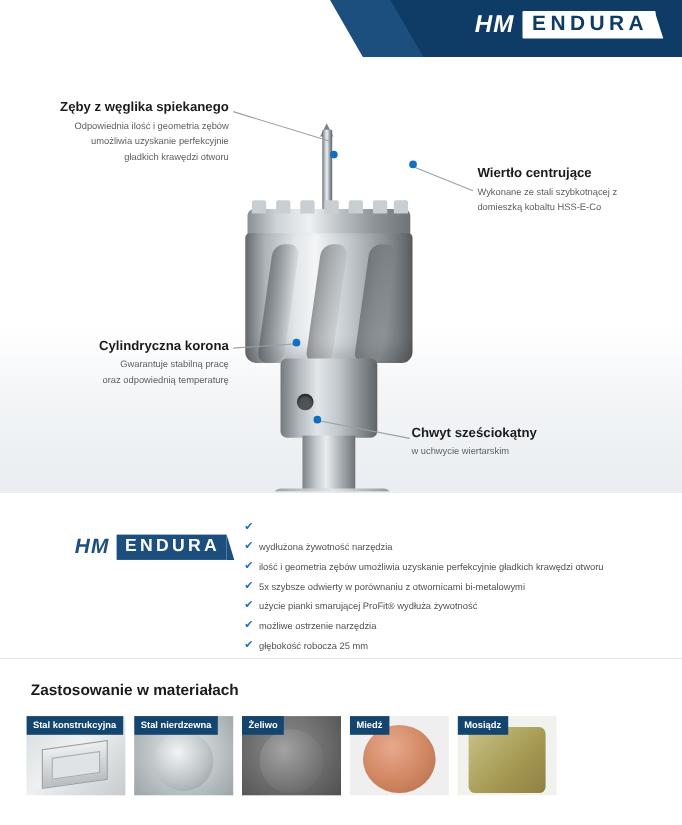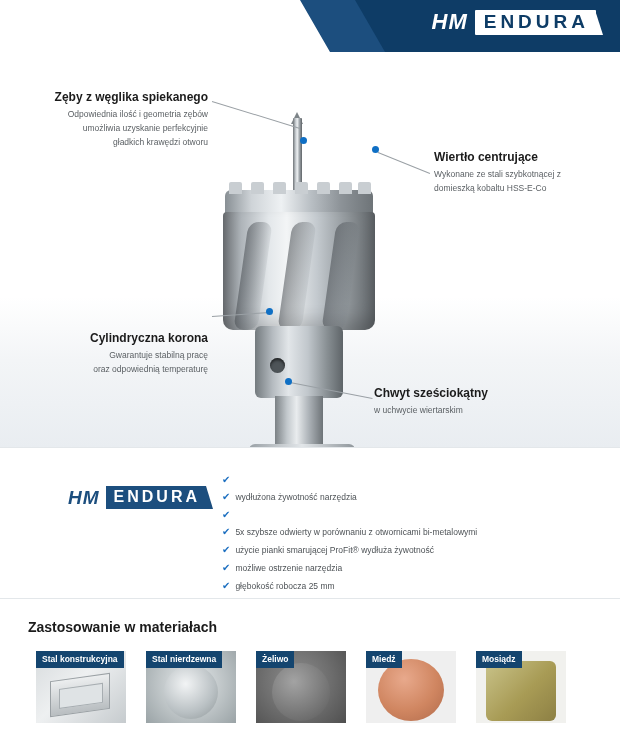--- a/index.html
+++ b/index.html
@@ -309,21 +309,20 @@
     left: 24px;
     top: 52px;
     display: flex;
     gap: 8px;
   }
   .swatch {
     position: relative;
     width: 90px;
     height: 72px;
     overflow: hidden;
-    margin-left: 12px;
   }
   .swatch-label {
     position: absolute;
     left: 0;
     top: 0;
     background: #14456f;
     color: #ffffff;
     font-size: 8.5px;
     font-weight: bold;
     padding: 3px 6px 4px 6px;
@@ -461,21 +460,21 @@
   <div class="dot" style="left:300px; top:85px;"></div>
 
   <div class="callout right" style="left:434px; top:98px; width:180px;">
     <span class="c-title">Wiertło centrujące</span>
     <div>Wykonane ze stali szybkotnącej z</div>
     <div>domieszką kobaltu HSS-E-Co</div>
   </div>
   <div class="leader" style="left:378px; top:100px; width:56px; transform: rotate(22deg);"></div>
   <div class="dot" style="left:372px; top:94px;"></div>
 
-  <div class="callout left" style="left:48px; top:255px; width:160px;margin-top:24px;">
+  <div class="callout left" style="left:48px; top:255px; width:160px;">
     <span class="c-title">Cylindryczna korona</span>
     <div>Gwarantuje stabilną pracę</div>
     <div>oraz odpowiednią temperaturę</div>
   </div>
   <div class="leader" style="left:212px; top:264px; width:58px; transform: rotate(-4deg);"></div>
   <div class="dot" style="left:266px; top:256px;"></div>
 
   <div class="callout right" style="left:374px; top:334px; width:190px;">
     <span class="c-title">Chwyt  sześciokątny</span>
     <div>w uchwycie wiertarskim</div>
@@ -493,20 +492,21 @@
   <div class="bullets">
     <div class="bullet">
       <span class="check">✔</span>
     </div>
     <div class="bullet">
       <span class="check">✔</span>
       <span>wydłużona żywotność narzędzia</span>
     </div>
     <div class="bullet">
       <span class="check">✔</span>
+      <span>ilość i geometria zębów umożliwia uzyskanie perfekcyjnie gładkich krawędzi otworu</span>
     </div>
     <div class="bullet">
       <span class="check">✔</span>
       <span>5x szybsze odwierty w porównaniu z otwornicami bi-metalowymi</span>
     </div>
     <div class="bullet">
       <span class="check">✔</span>
       <span>użycie pianki smarującej ProFit® wydłuża żywotność</span>
     </div>
     <div class="bullet">

